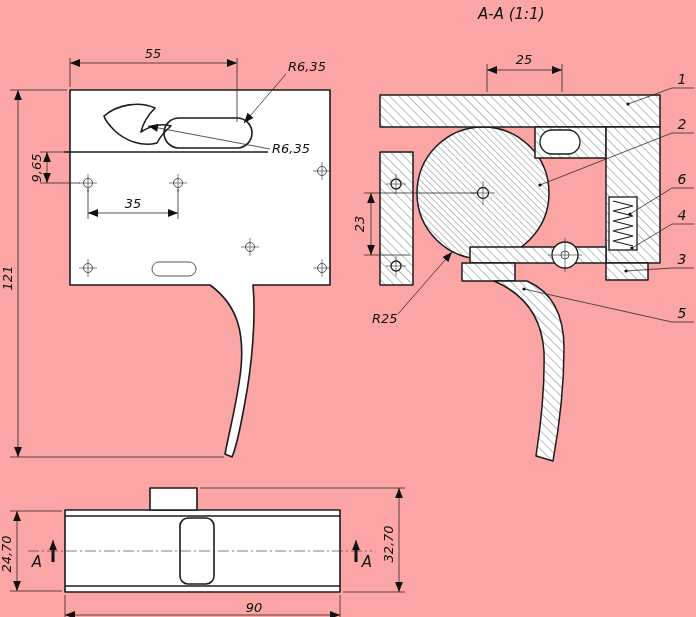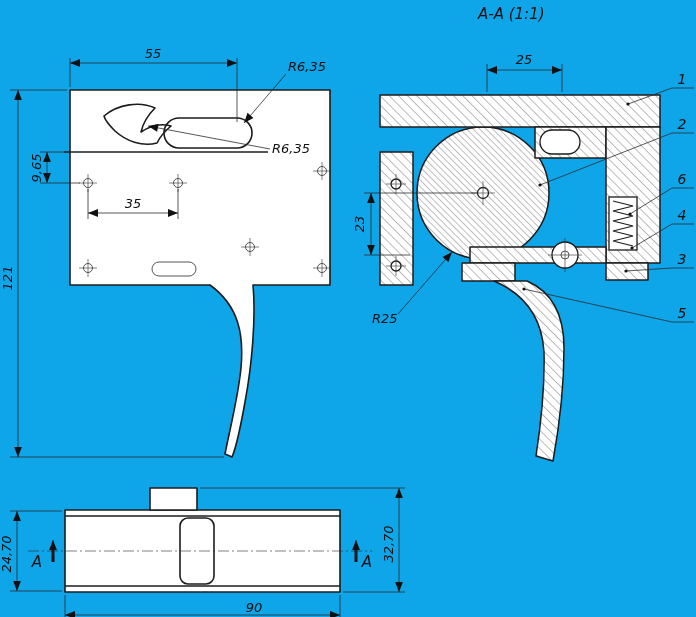--- a/index.html
+++ b/index.html
@@ -1,18 +1,18 @@
 <!DOCTYPE html>
 <html><head>
 <meta charset="utf-8">
 <style>
   * { margin:0; padding:0; box-sizing:border-box; }
   html,body { background:#f4f4f2; }
   .canvas {
-    position:relative; width:696px; height:617px; background:#0ea5e9;
+    position:relative; width:696px; height:617px; background:#fca5a5;
     overflow:hidden; font-family:"DejaVu Sans", sans-serif;
   }
   svg { display:block; }
   .outline       { fill:none; stroke:#1c1c1c; stroke-width:1.6; stroke-linejoin:round; }
   .outline-filled{ fill:#ffffff; stroke:#1c1c1c; stroke-width:1.6; stroke-linejoin:round; }
   .hatched  { fill:url(#hatch);  stroke:#1c1c1c; stroke-width:1.5; stroke-linejoin:round; }
   .hatched2 { fill:url(#hatch2); stroke:#1c1c1c; stroke-width:1.5; stroke-linejoin:round; }
   .white { fill:#ffffff; stroke:#1c1c1c; stroke-width:1.3; }
   .thin  { fill:none; stroke:#2b2b2b; stroke-width:0.8; }
   .cline { fill:none; stroke:#2b2b2b; stroke-width:0.6; }

